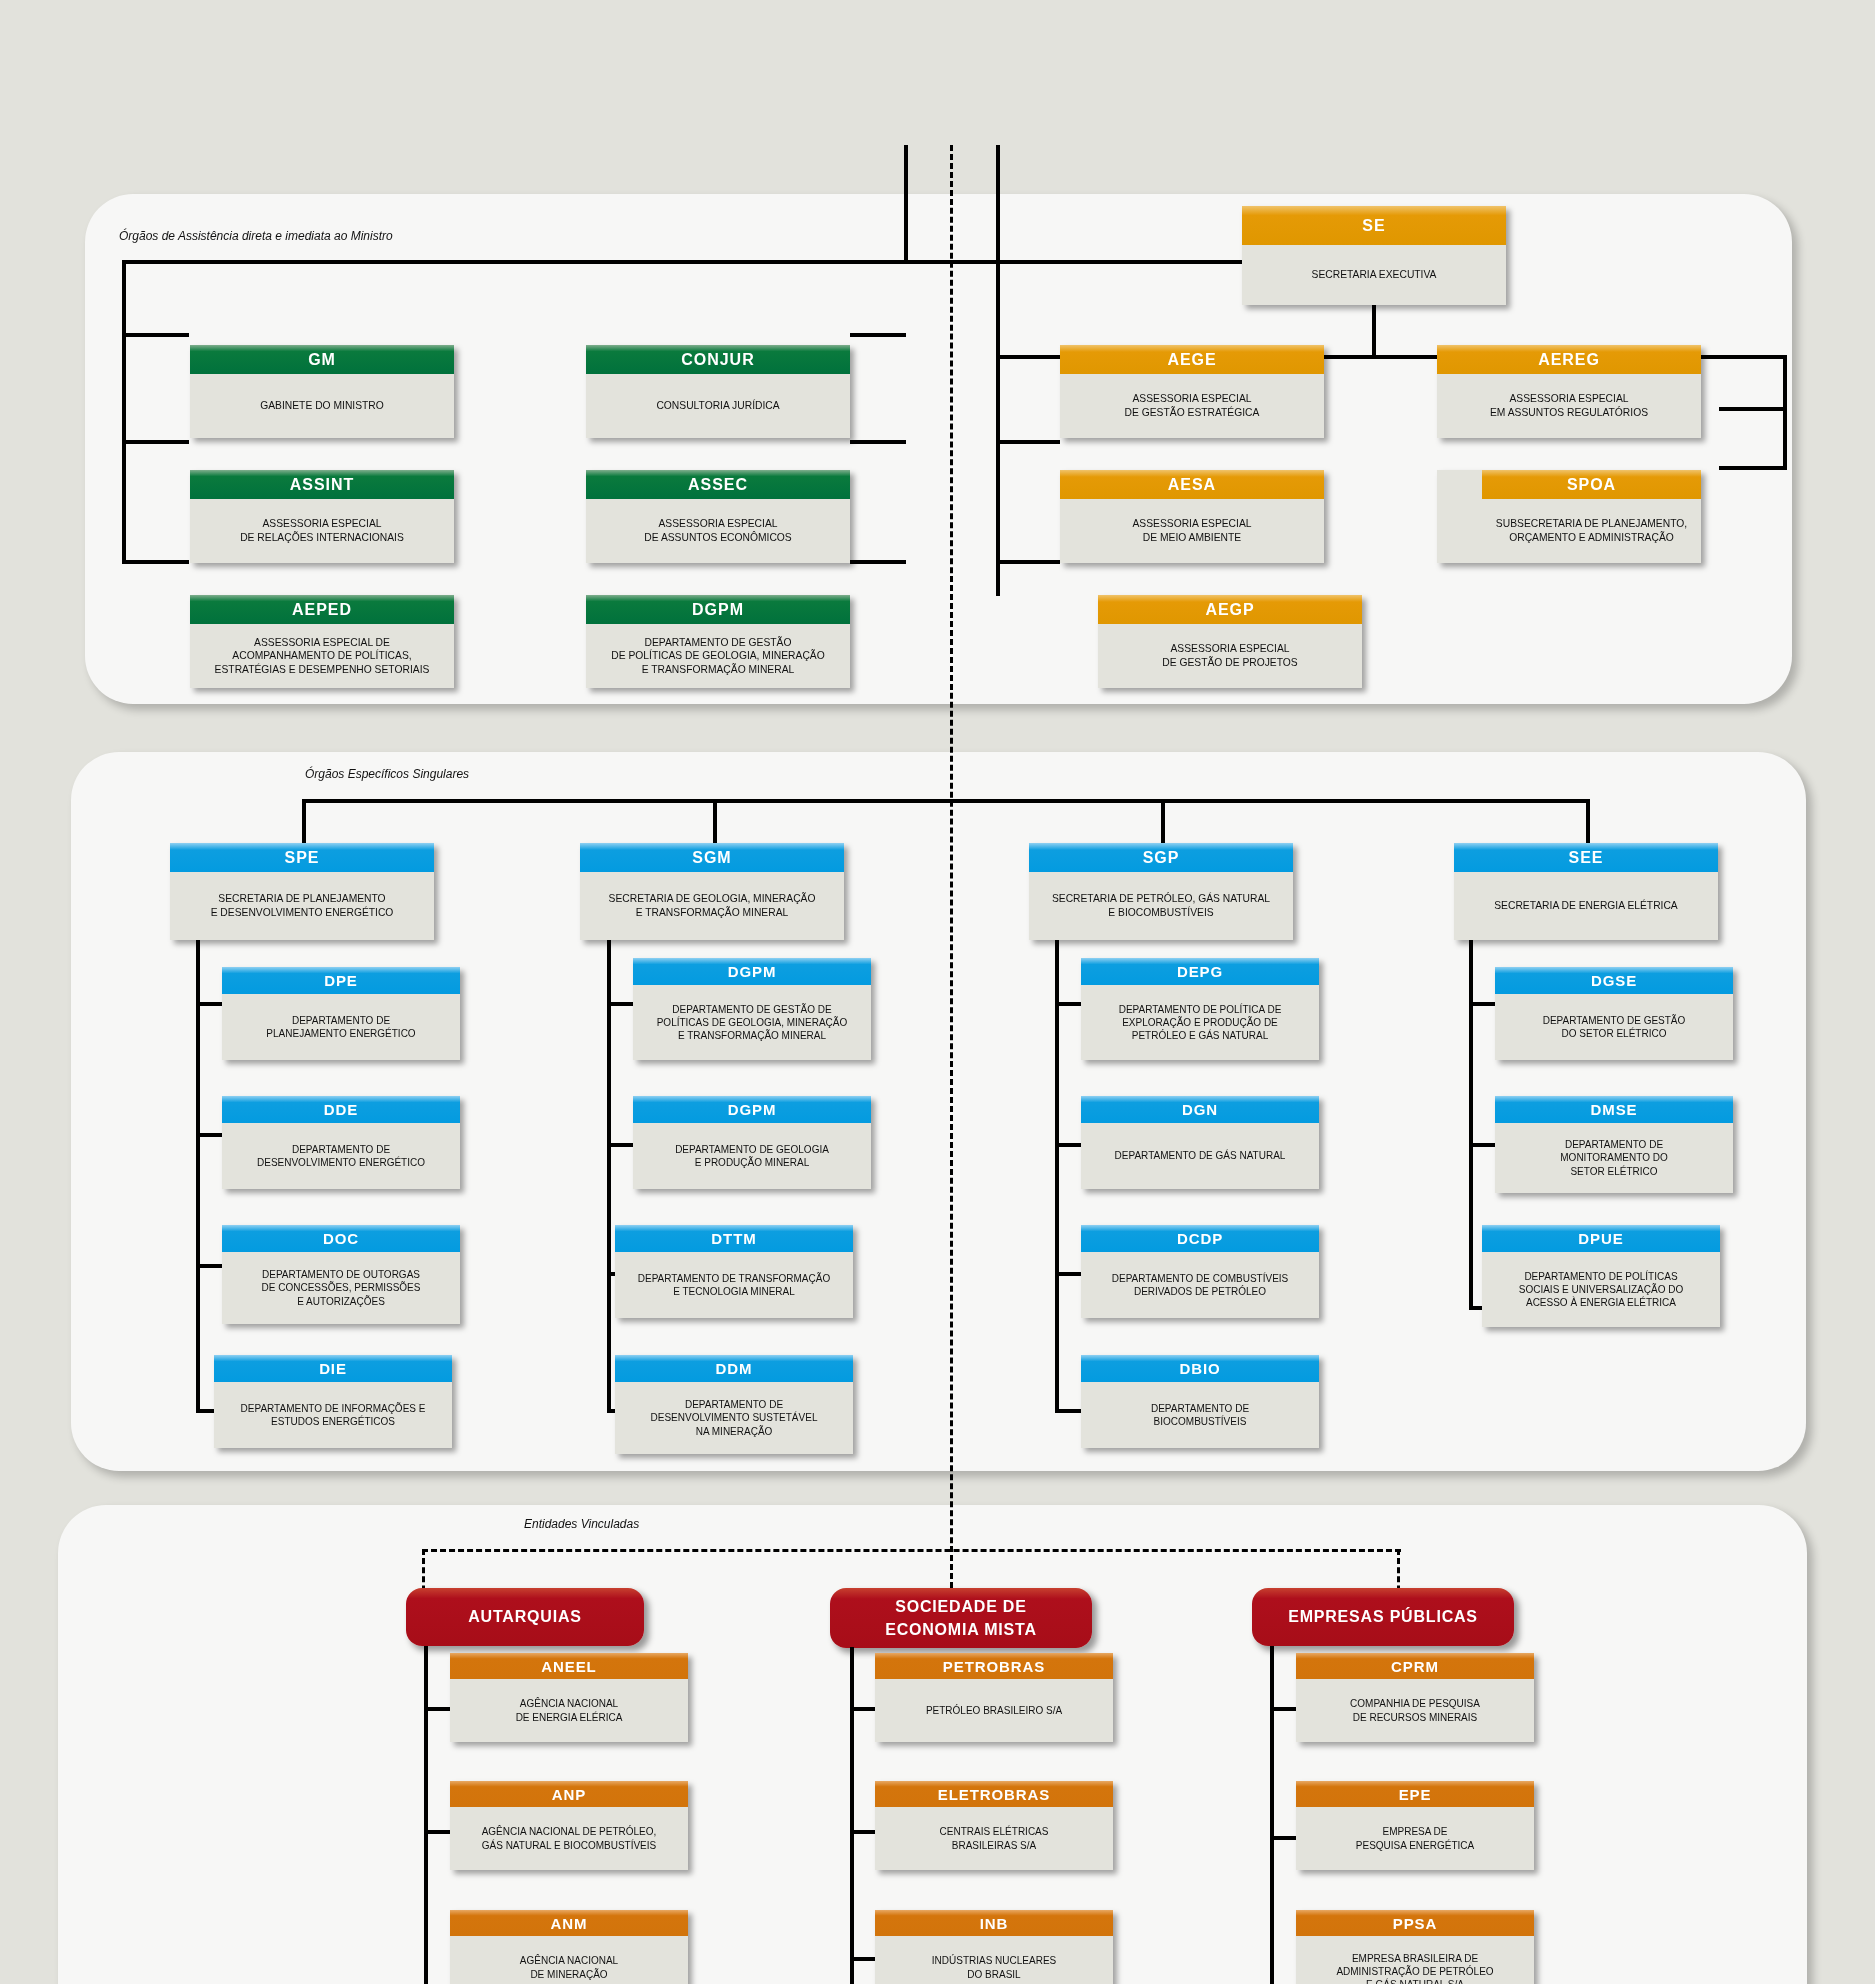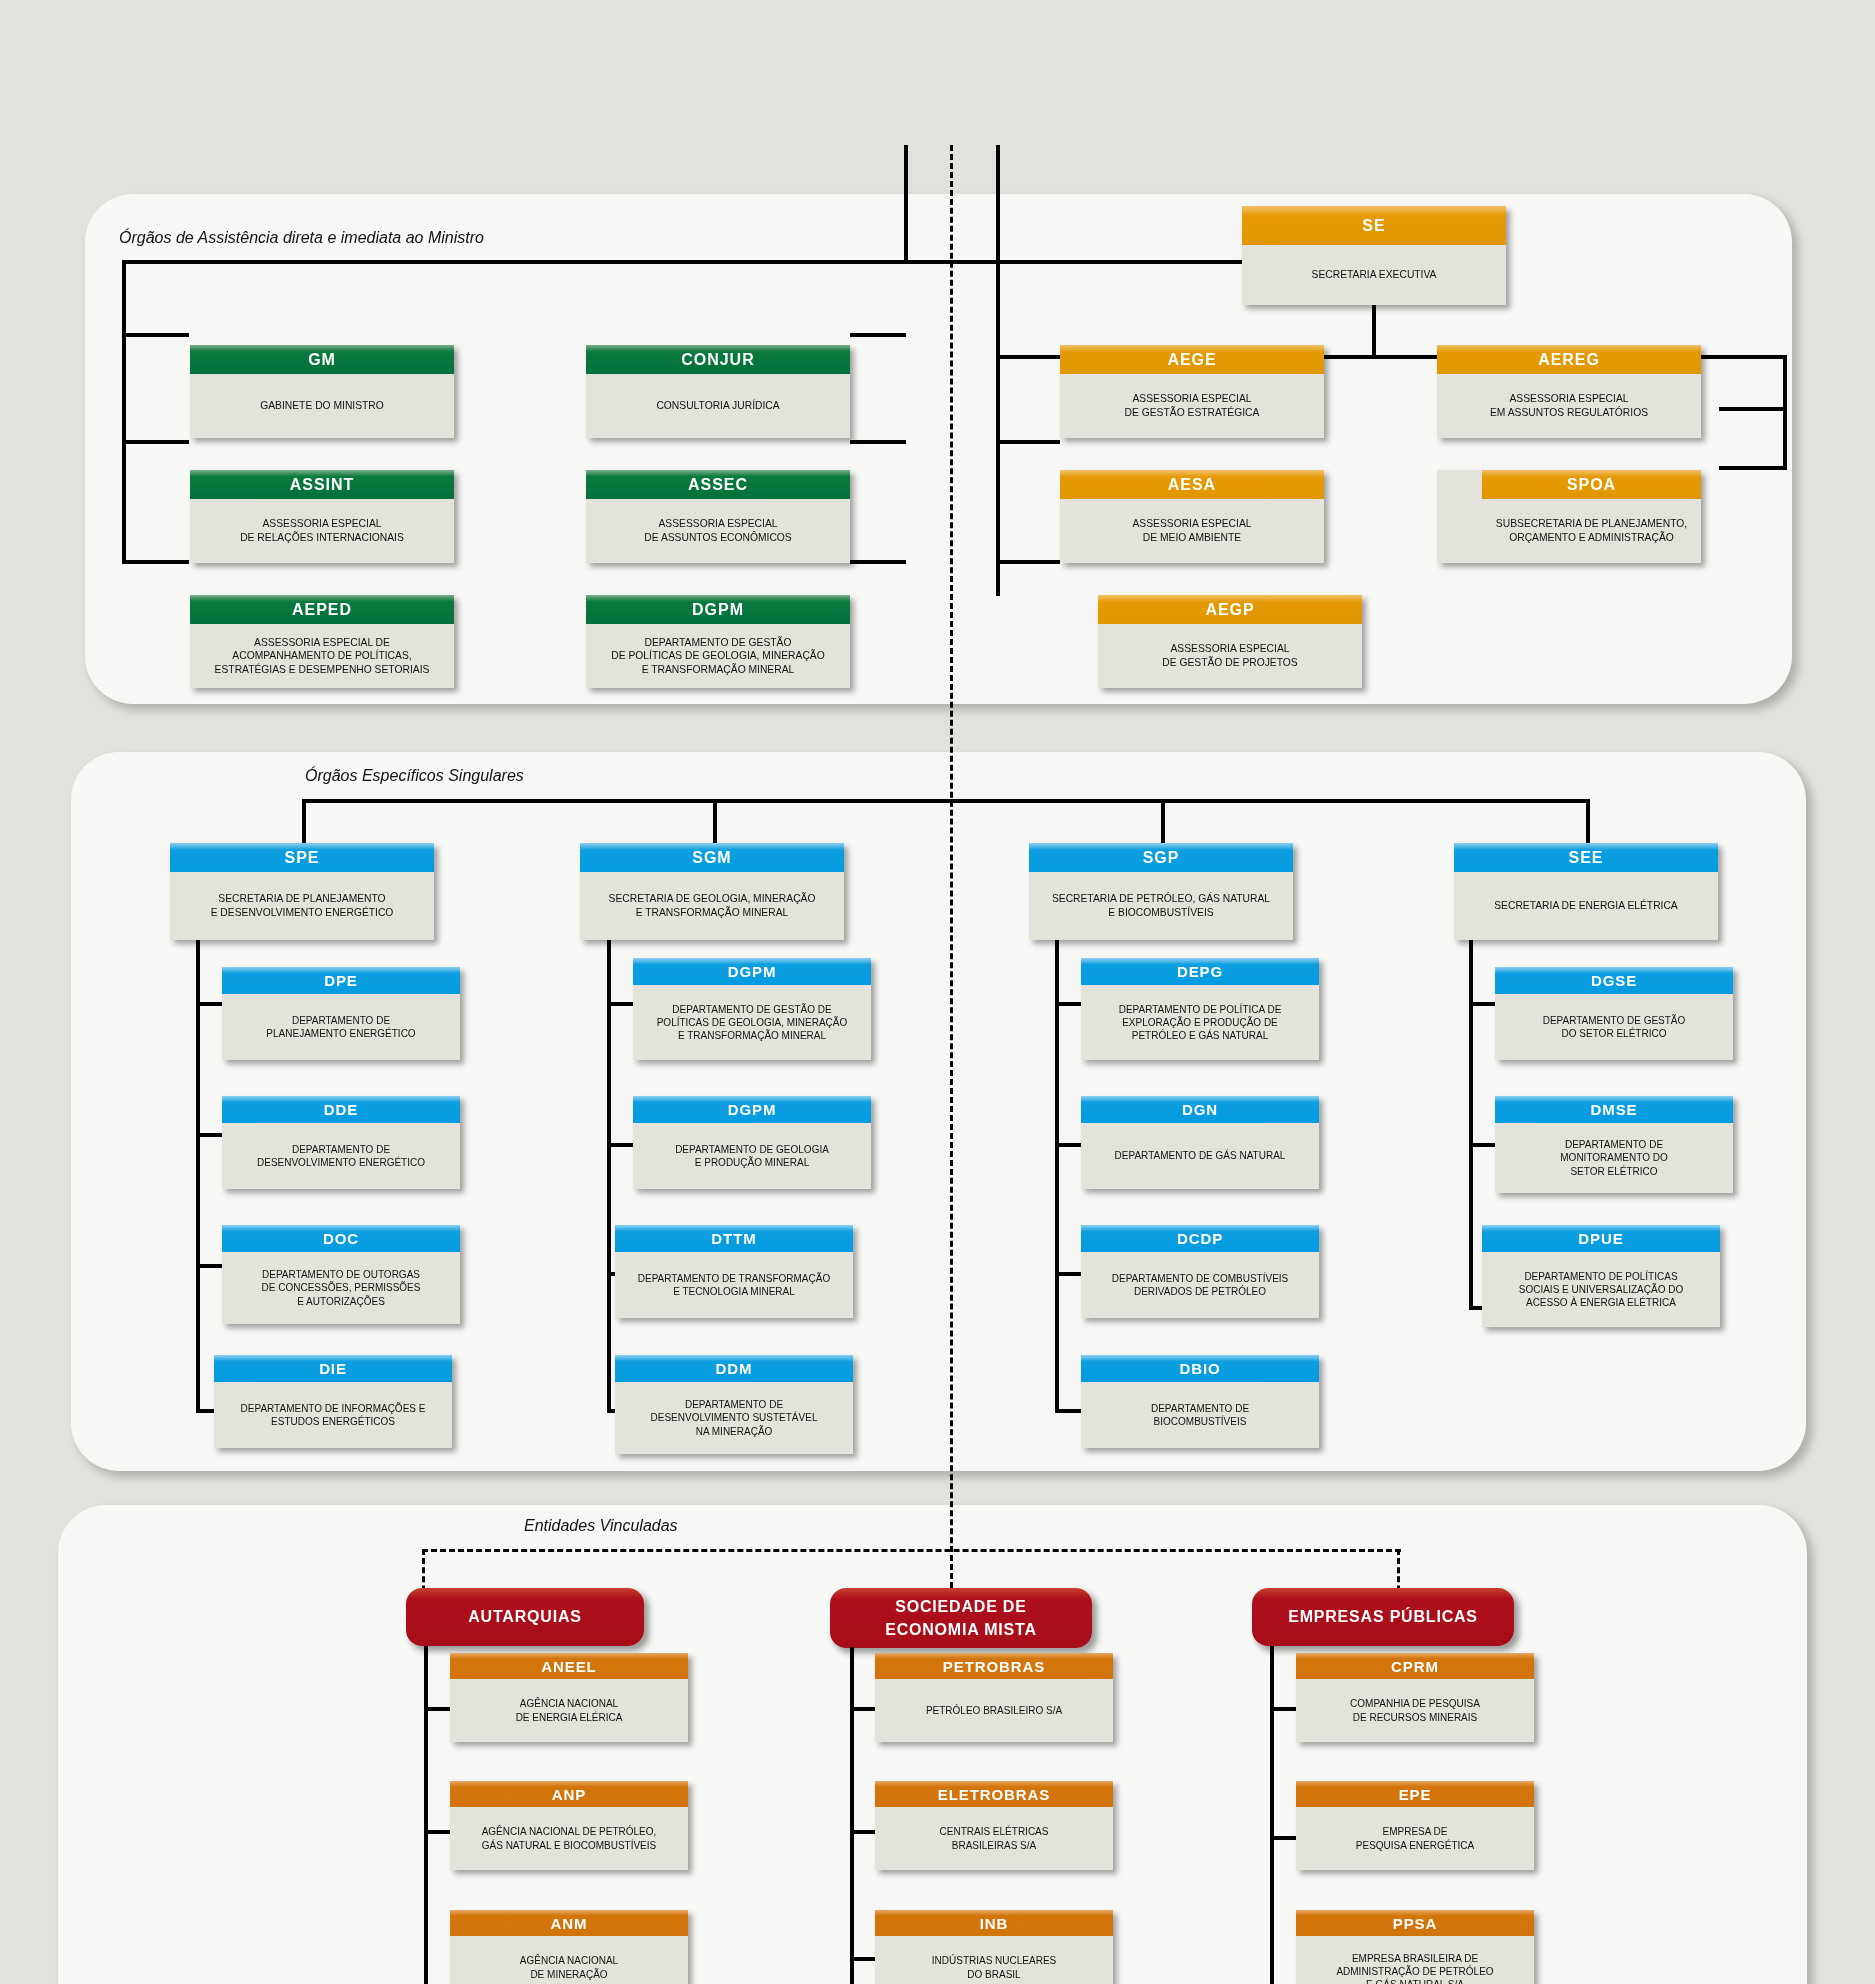--- a/index.html
+++ b/index.html
@@ -97,21 +97,21 @@
 
   
   .ent{ width:238px; height:89px; }
   .ent .hd{ height:26px; font-size:15px; }
   .ent .bd{ font-size:10px; }
 
   
   .cap{
     position:absolute;
     font-style:italic;
-    font-size:16px;
+    font-size:12px;
     color:#111;
     white-space:nowrap;
   }
 </style>
 </head>
 <body>
 
 <div id="root">
 
   <div class="panel" style="left:85px; top:194px; width:1707px; height:510px;"></div>

